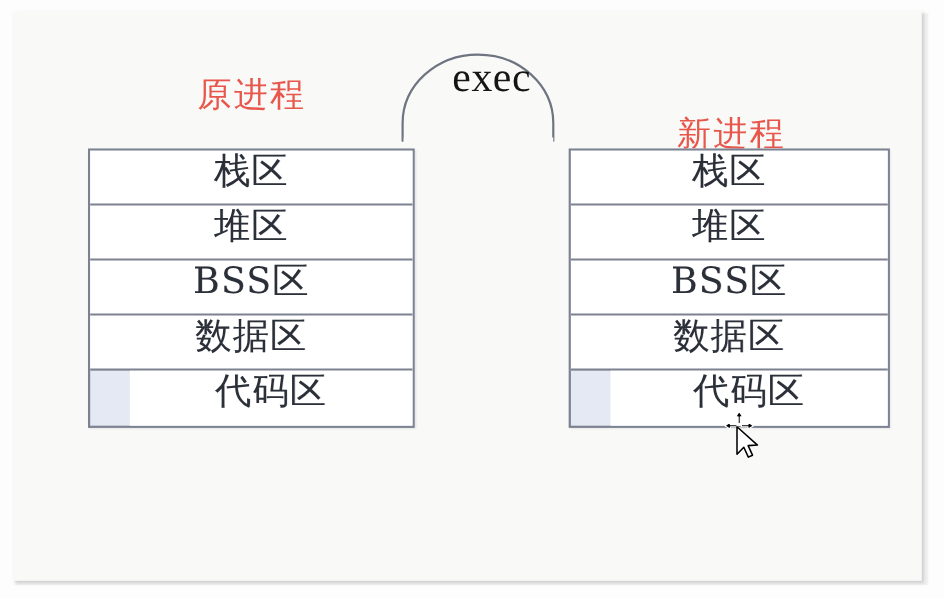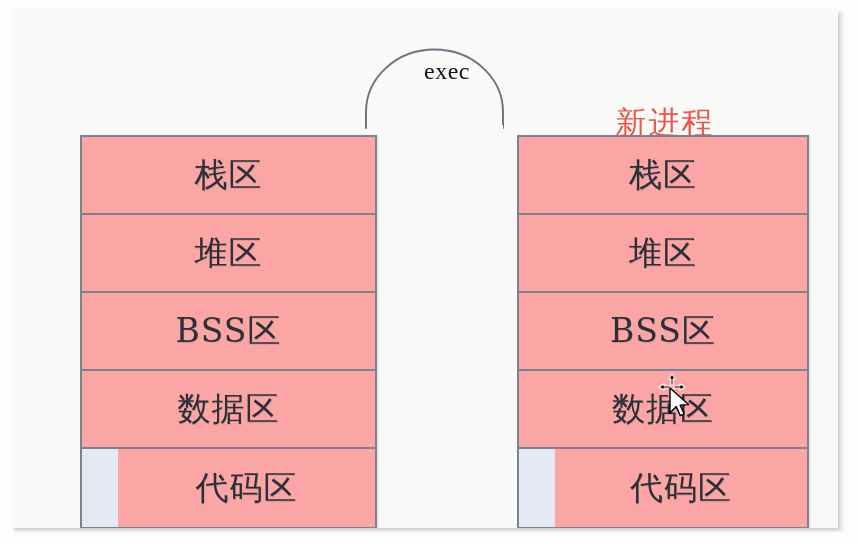--- a/index.html
+++ b/index.html
@@ -64,21 +64,21 @@
   .arch-wrap svg { display: block; }
 
   
   .exec-label {
     position: absolute;
     left: 380px;
     top: 45px;
     width: 110px;
     text-align: center;
     font-family: "Liberation Serif", "DejaVu Serif", serif;
-    font-size: 24px;
+    font-size: 38px;
     line-height: 32px;
     color: #151515;
     letter-spacing: 0.5px;
   }
 
   
   .proc-title {
     position: absolute;
     top: 56px;
     width: 200px;
@@ -99,26 +99,25 @@
     top: 125px;
     border: 2px solid #7c8290;
     box-sizing: border-box;
     background: #e5e9f3;
     box-shadow: 1px 1px 2px rgba(120,120,130,0.25);
   }
   .mem-table.left  { left: 68px;  width: 297px; }
   .mem-table.right { left: 505px; width: 292px; }
 
   .mem-row {
-    height: 78px;
+    height: 50px;
     box-sizing: border-box;
     border-bottom: 2px solid #7c8290;
-    background: #fca5a5;
+    background: #ffffff;
     display: flex;
-    align-items: center;
     justify-content: center;
   }
   .mem-row:last-child { border-bottom: none; margin-left: 36px; }
 
   .mem-row-label {
     font-family: "DejaVu Serif", "Liberation Serif", serif;
     font-size: 33px;
     line-height: 36px;
     color: #2b2f38;
     letter-spacing: 1px;
@@ -148,20 +147,21 @@
 
     <div class="arch-wrap">
       <svg width="826" height="518" viewBox="0 0 826 518" xmlns="http://www.w3.org/2000/svg">
         <path d="M 354 118 L 354 102 A 68 62 0 0 1 491 102 L 491 118" fill="none" stroke="#6e7480" stroke-width="2" stroke-linecap="round"></path>
         <rect x="355" y="115" width="136" height="360" fill="#f9f9f8" stroke="none"></rect>
       </svg>
     </div>
 
     <div class="exec-label">exec</div>
 
+    <div class="proc-title left">原进程</div>
 
     <div class="proc-title right">新进程</div>
 
     <div class="mem-table left">
       <div class="mem-row">
         <span class="mem-row-label">栈区</span>
       </div>
       <div class="mem-row">
         <span class="mem-row-label">堆区</span>
       </div>

